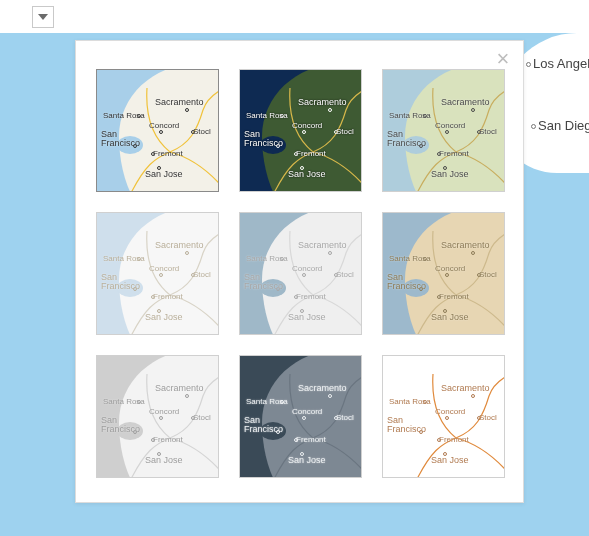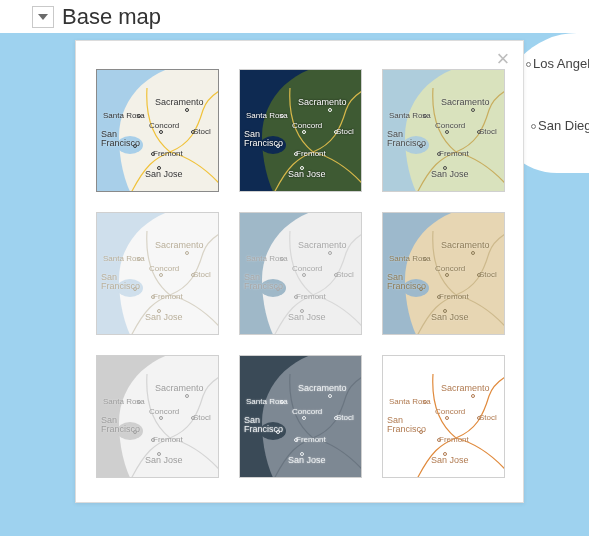--- a/index.html
+++ b/index.html
@@ -85,21 +85,20 @@
     <div class="bg-city" style="left: 526px; top: 56px;"><span class="bg-dot"></span>Los Angeles</div>
     <div class="bg-city" style="left: 531px; top: 118px;"><span class="bg-dot"></span>San Diego</div>
   </div>
 
 <div class="header">
   <div class="dd-btn">
     <svg viewBox="0 0 10 6">
         <path d="M0 0 L10 0 L5 6 Z" fill="#6b6b6b"></path>
       </svg>
   </div>
-  <div class="title">Base map</div>
 </div>
 
 <div class="panel">
   <div class="close">
     <span>×</span>
   </div>
   <div class="grid" id="grid">
       <div class="tile selected">
     <div class="sea" style="background:#a8cfe9"></div>
     <div class="land" style="background:#f3f1e8"></div>

